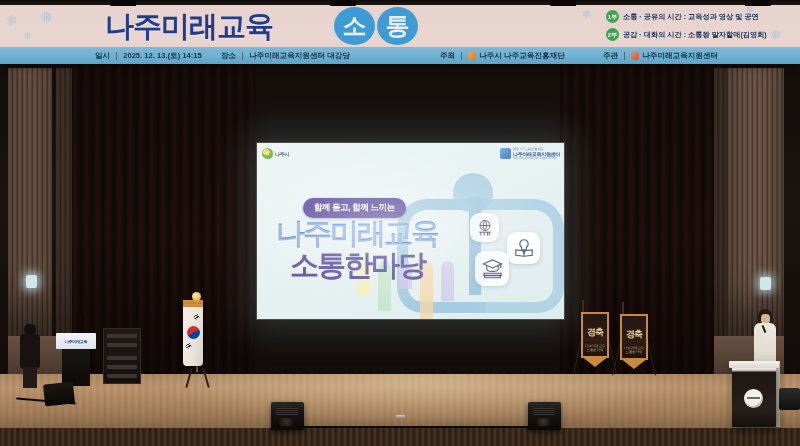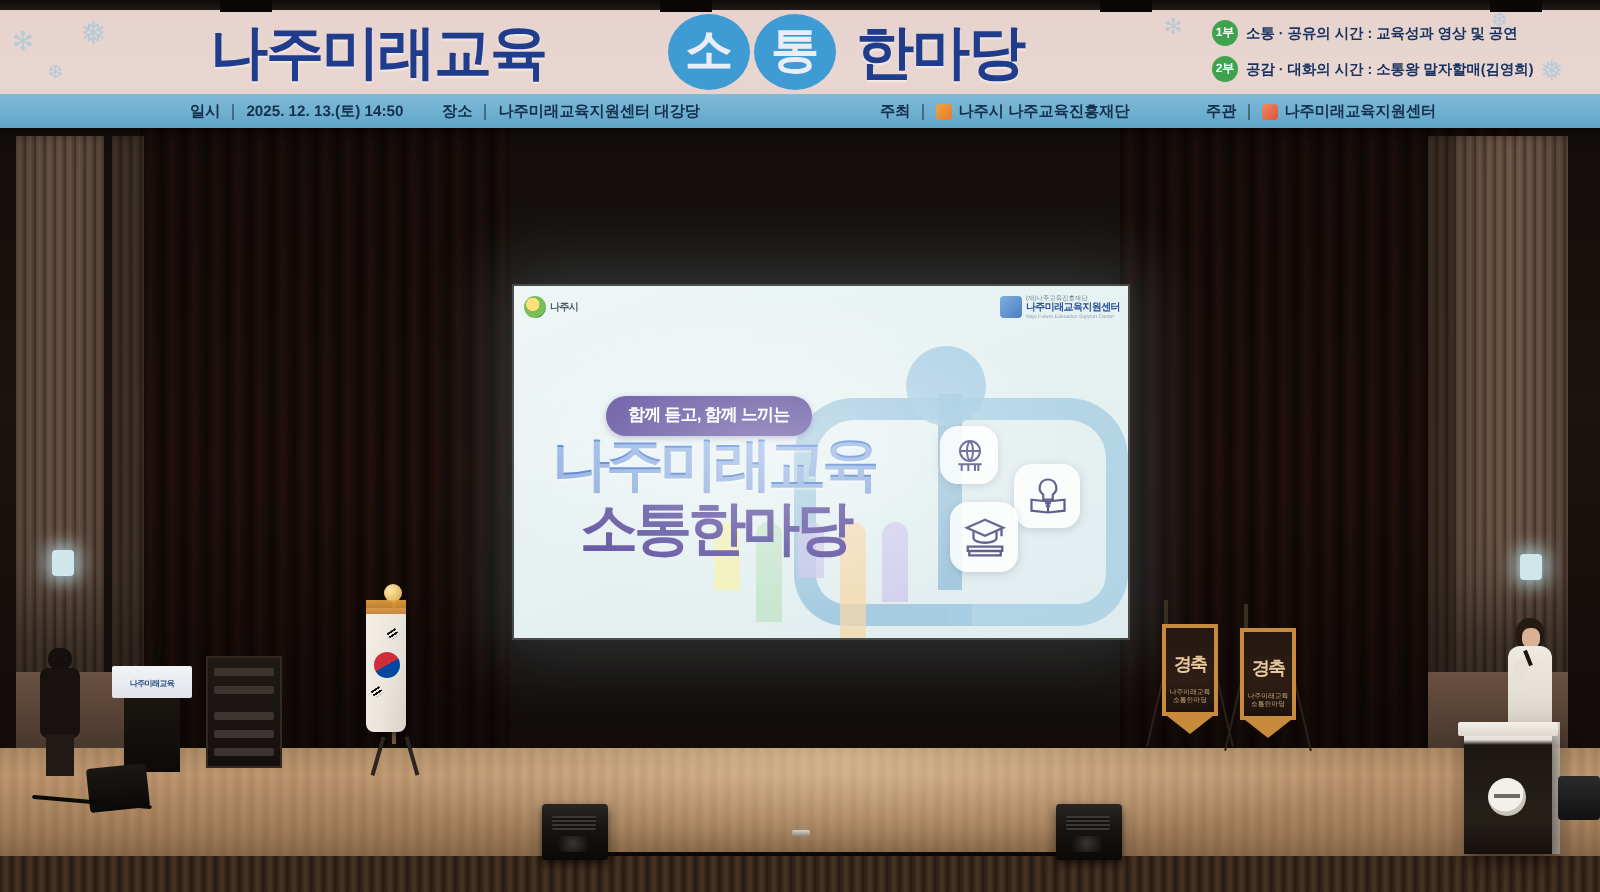--- a/index.html
+++ b/index.html
@@ -257,39 +257,38 @@
     <div class="snow" style="left:770px;top:28px;font-size:14px">❅</div>
     <div class="snow" style="left:746px;top:6px;font-size:9px">❆</div>
     <div class="snow" style="left:52px;top:48px;font-size:14px;color:#cfe6f2;opacity:.8">✻</div>
 
     <div class="banner-main">
       <div class="title-k title-left">나주미래교육</div>
       <div class="so-tong">
         <div class="circ">소</div>
         <div class="circ">통</div>
       </div>
-      <div class="title-k title-right">한마당</div>
 
       <div class="prog">
         <div class="prog-row">
           <span class="prog-badge">1부</span>
           <span class="prog-text">소통 · 공유의 시간 : 교육성과 영상 및 공연</span>
         </div>
         <div class="prog-row">
           <span class="prog-badge">2부</span>
           <span class="prog-text">공감 · 대화의 시간 : 소통왕 말자할매(김영희)</span>
         </div>
       </div>
     </div>
 
     <div class="infobar">
       <div class="info-item" style="position:absolute;left:95px">
         <span>일시</span>
         <span class="info-sep"></span>
-        <span>2025. 12. 13.(토) 14:50</span>
+        <span>2025. 12. 13.(토) 14:15</span>
       </div>
       <div class="info-item" style="position:absolute;left:221px">
         <span>장소</span>
         <span class="info-sep"></span>
         <span>나주미래교육지원센터 대강당</span>
       </div>
       <div class="info-item" style="position:absolute;left:440px">
         <span>주최</span>
         <span class="info-sep"></span>
         <span class="mini-logo"></span>

